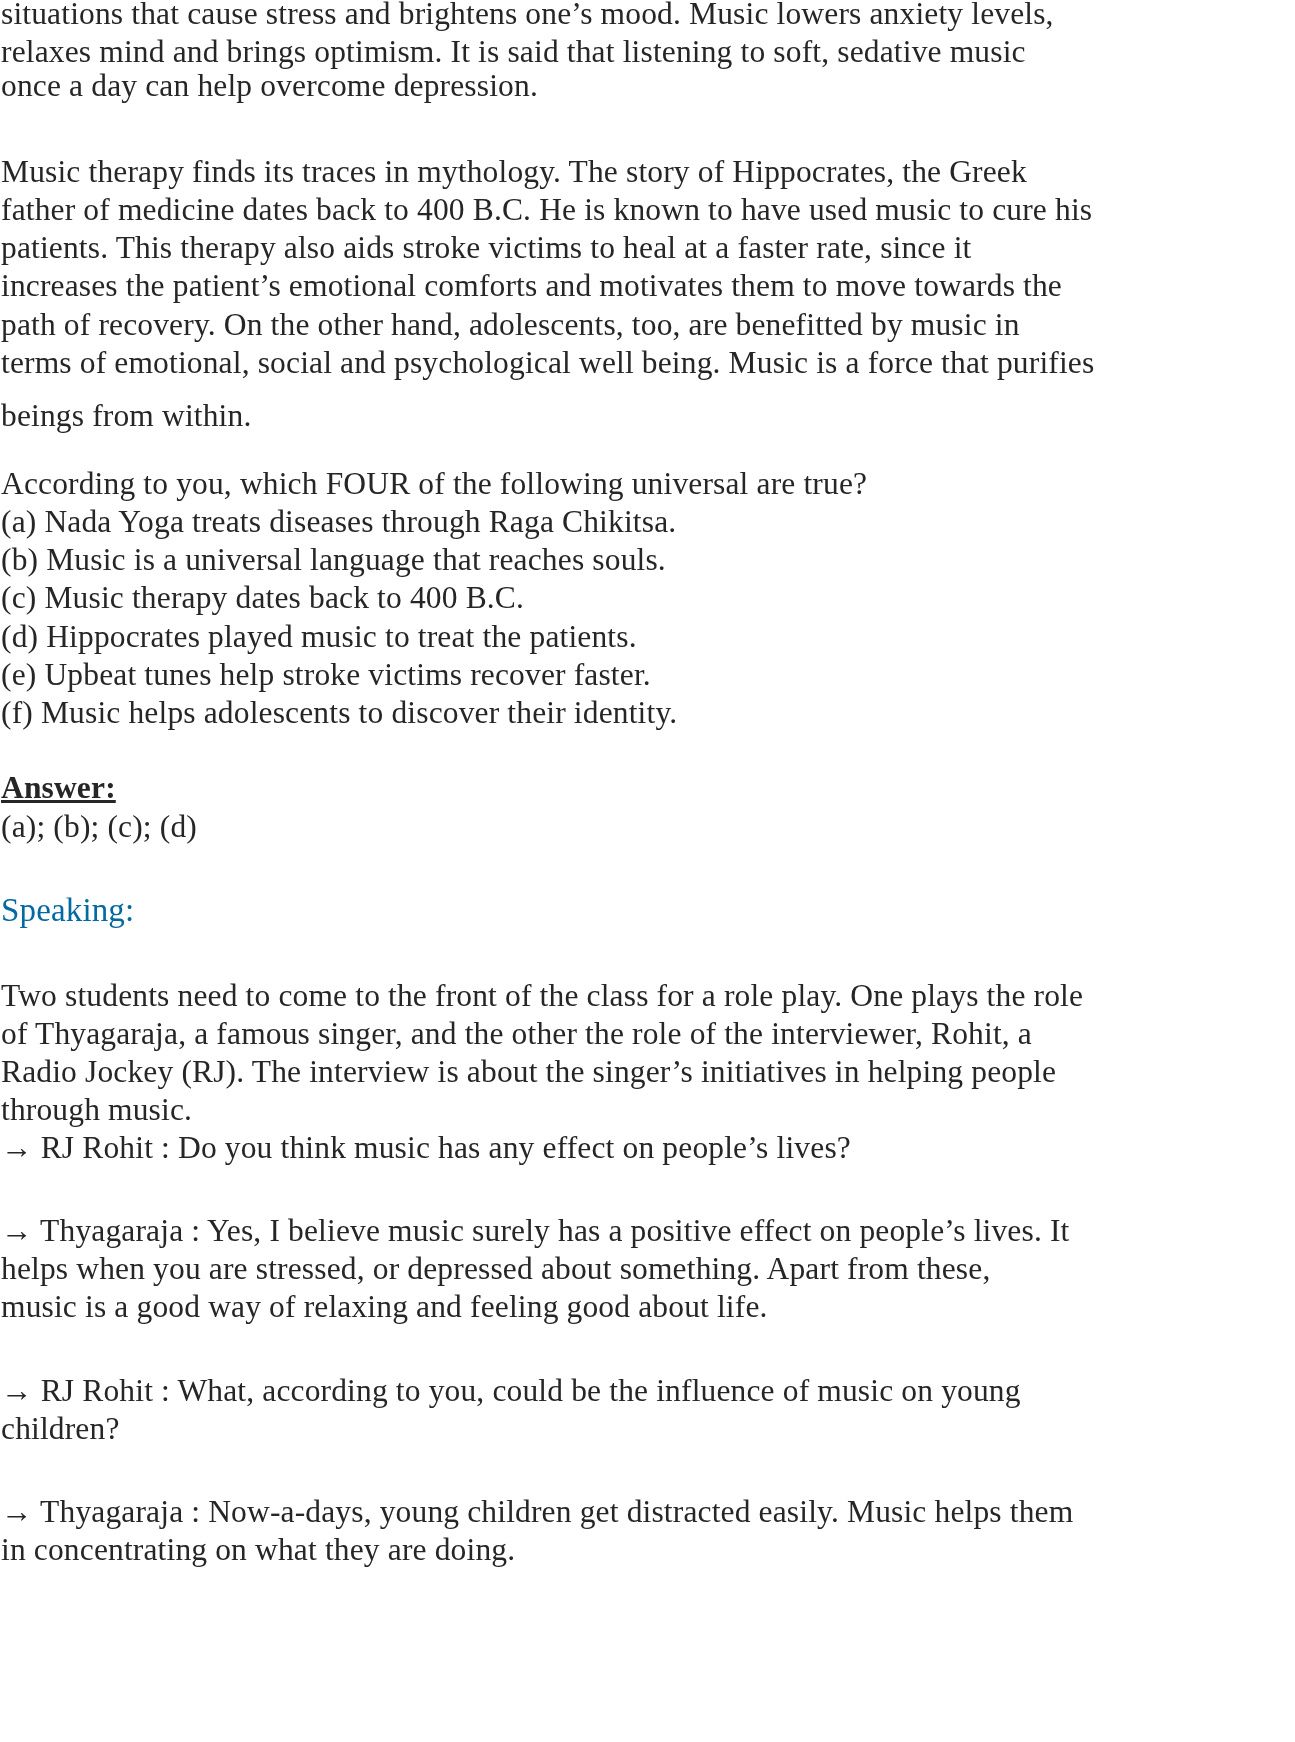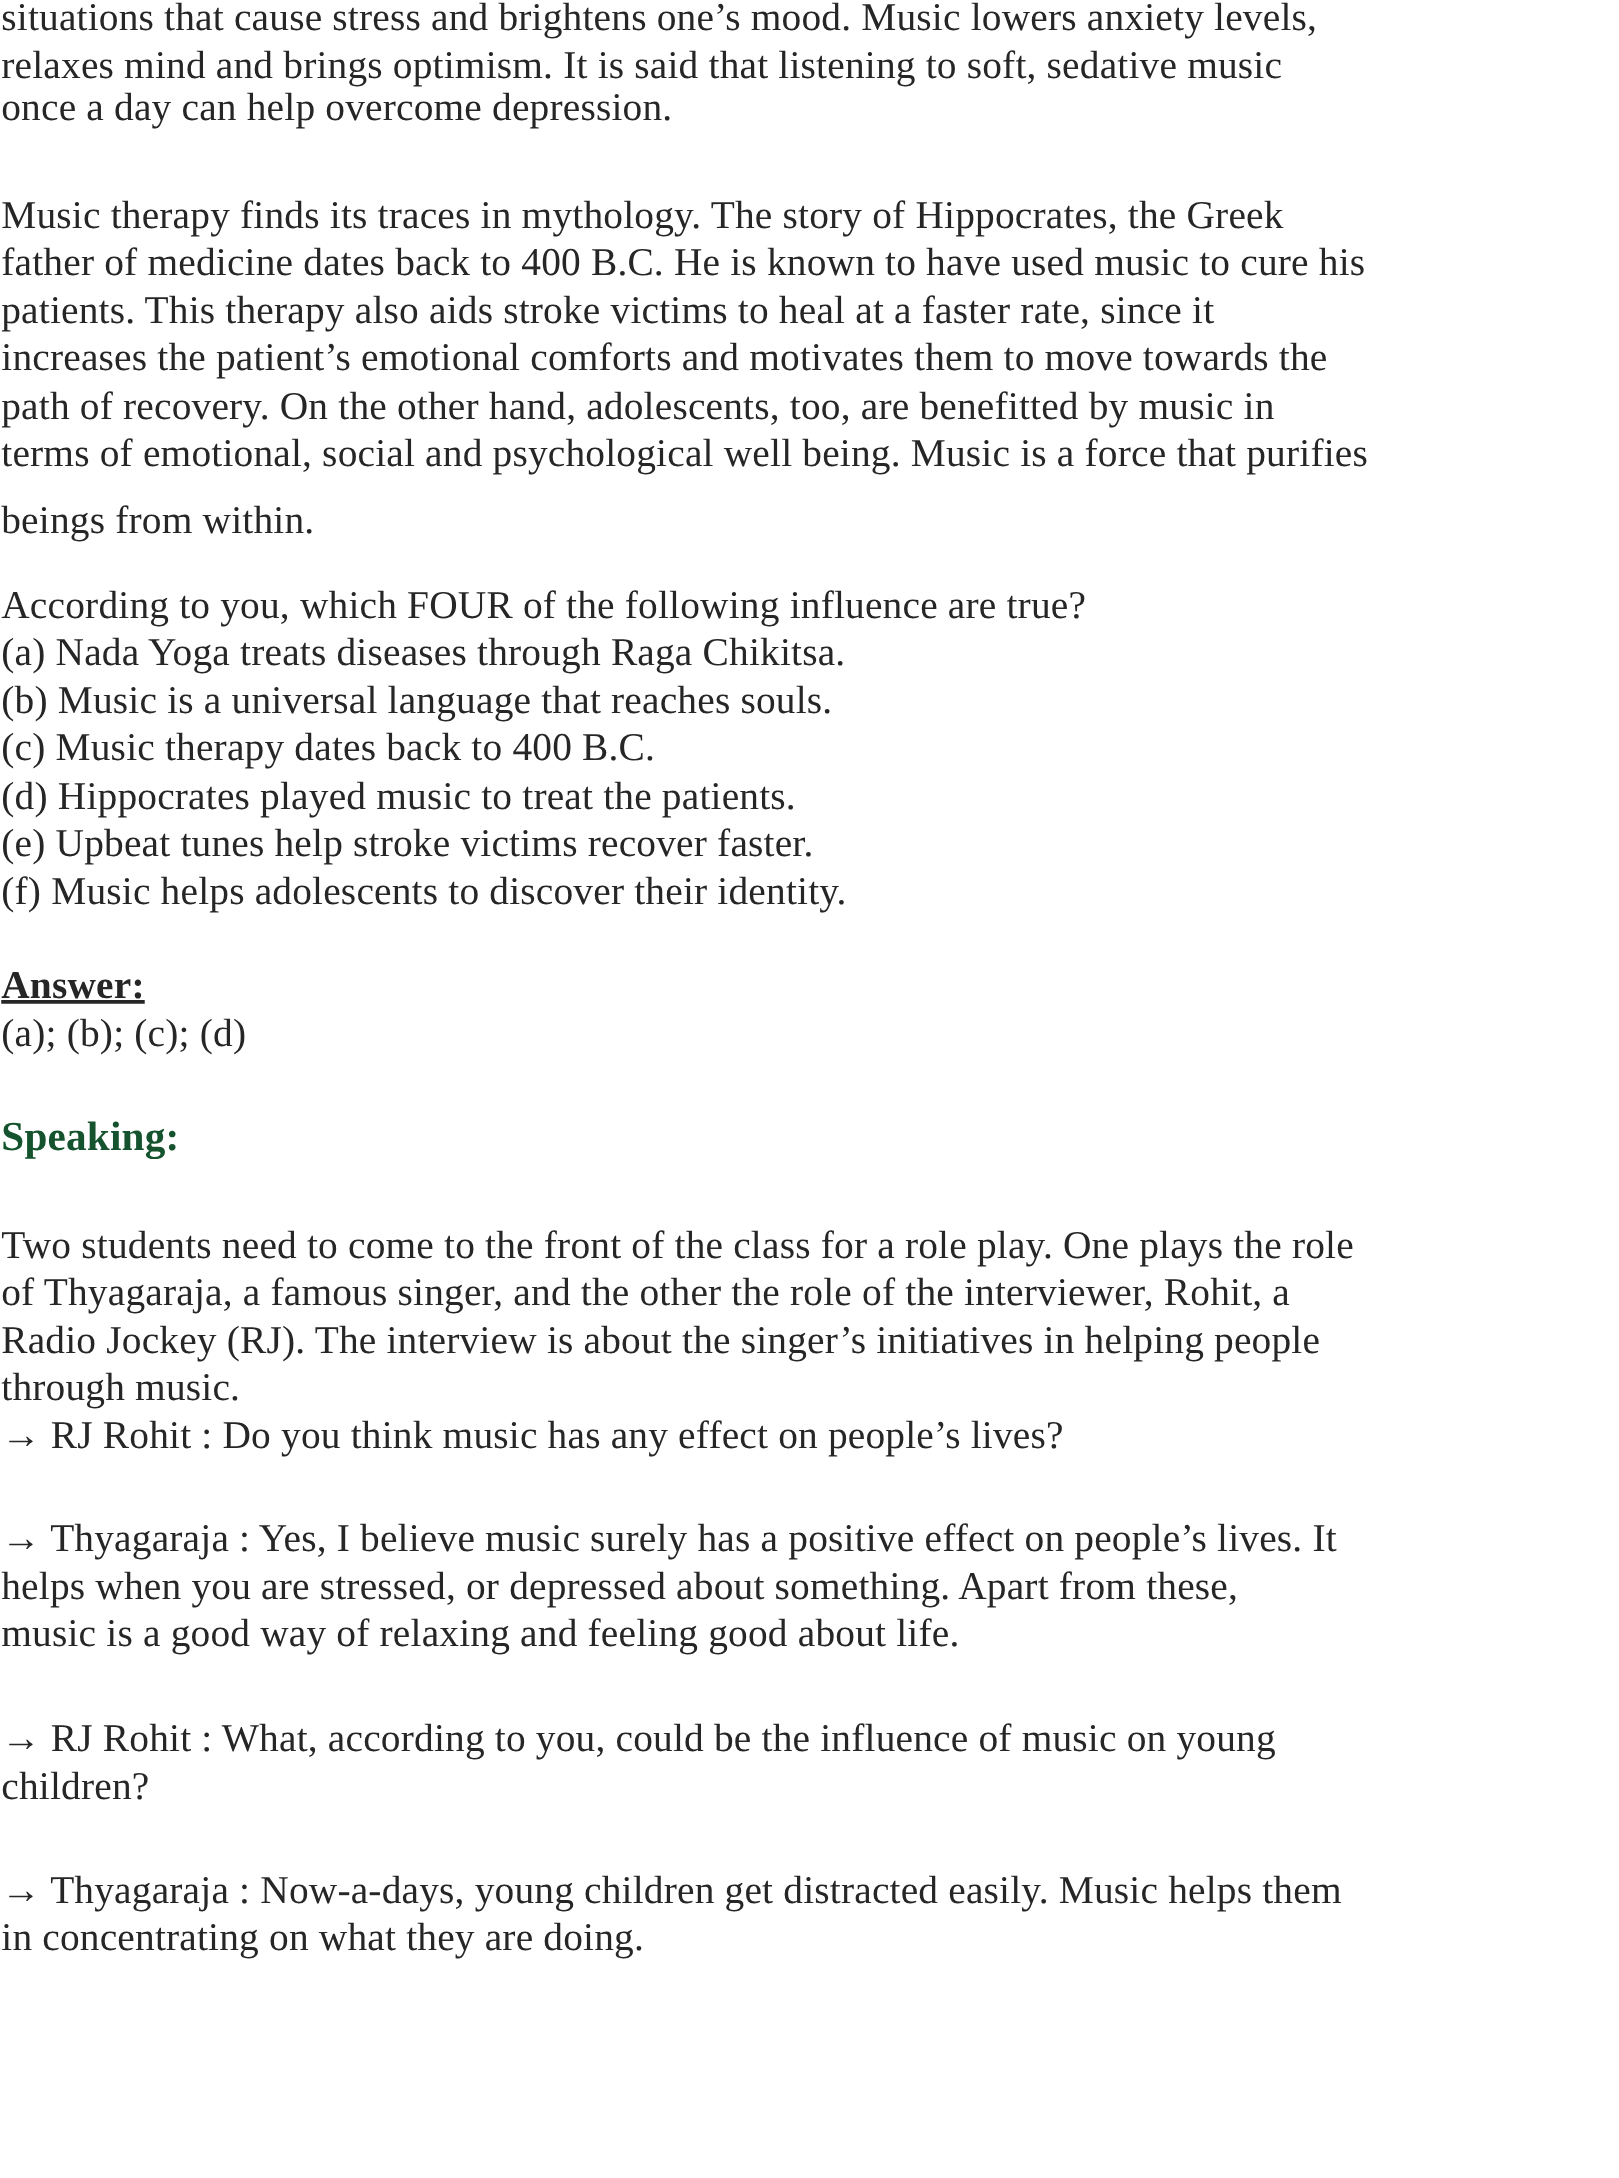--- a/index.html
+++ b/index.html
@@ -9,21 +9,21 @@
     color: #262626;
   }
   .page { position: relative; width: 1083px; height: 1742px; }
   .line {
     position: absolute; left: 1px;
     font-family: "Liberation Serif", "DejaVu Serif", serif;
     font-size: 31.5px; line-height: 42px; white-space: nowrap;
     letter-spacing: 0.15px;
   }
   .bold { font-weight: bold; text-decoration: underline; }
-  .heading { color: #14532d; font-weight: bold; font-size: 33px; }
+  .heading { color: #0369a1; font-weight: normal; font-size: 33px; }
 </style>
 </head>
 <body>
 
 <div class="page">
 
   <div>
     <div class="line" style="top:-7px">situations that cause stress and brightens one’s mood. Music lowers anxiety levels,</div>
     <div class="line" style="top:31px">relaxes mind and brings optimism. It is said that listening to soft, sedative music</div>
     <div class="line" style="top:65px">once a day can help overcome depression.</div>
@@ -33,21 +33,21 @@
     <div class="line" style="top:151px">Music therapy finds its traces in mythology. The story of Hippocrates, the Greek</div>
     <div class="line" style="top:189px">father of medicine dates back to 400 B.C. He is known to have used music to cure his</div>
     <div class="line" style="top:227px">patients. This therapy also aids stroke victims to heal at a faster rate, since it</div>
     <div class="line" style="top:265px">increases the patient’s emotional comforts and motivates them to move towards the</div>
     <div class="line" style="top:304px">path of recovery. On the other hand, adolescents, too, are benefitted by music in</div>
     <div class="line" style="top:342px">terms of emotional, social and psychological well being. Music is a force that purifies</div>
     <div class="line" style="top:395px">beings from within.</div>
   </div>
 
   <div>
-    <div class="line" style="top:463px">According to you, which FOUR of the following influence are true?</div>
+    <div class="line" style="top:463px">According to you, which FOUR of the following universal are true?</div>
     <div class="line" style="top:501px">(a) Nada Yoga treats diseases through Raga Chikitsa.</div>
     <div class="line" style="top:539px">(b) Music is a universal language that reaches souls.</div>
     <div class="line" style="top:577px">(c) Music therapy dates back to 400 B.C.</div>
     <div class="line" style="top:616px">(d) Hippocrates played music to treat the patients.</div>
     <div class="line" style="top:654px">(e) Upbeat tunes help stroke victims recover faster.</div>
     <div class="line" style="top:692px">(f) Music helps adolescents to discover their identity.</div>
   </div>
 
   <div>
     <div class="line bold" style="top:767px">Answer:</div>

